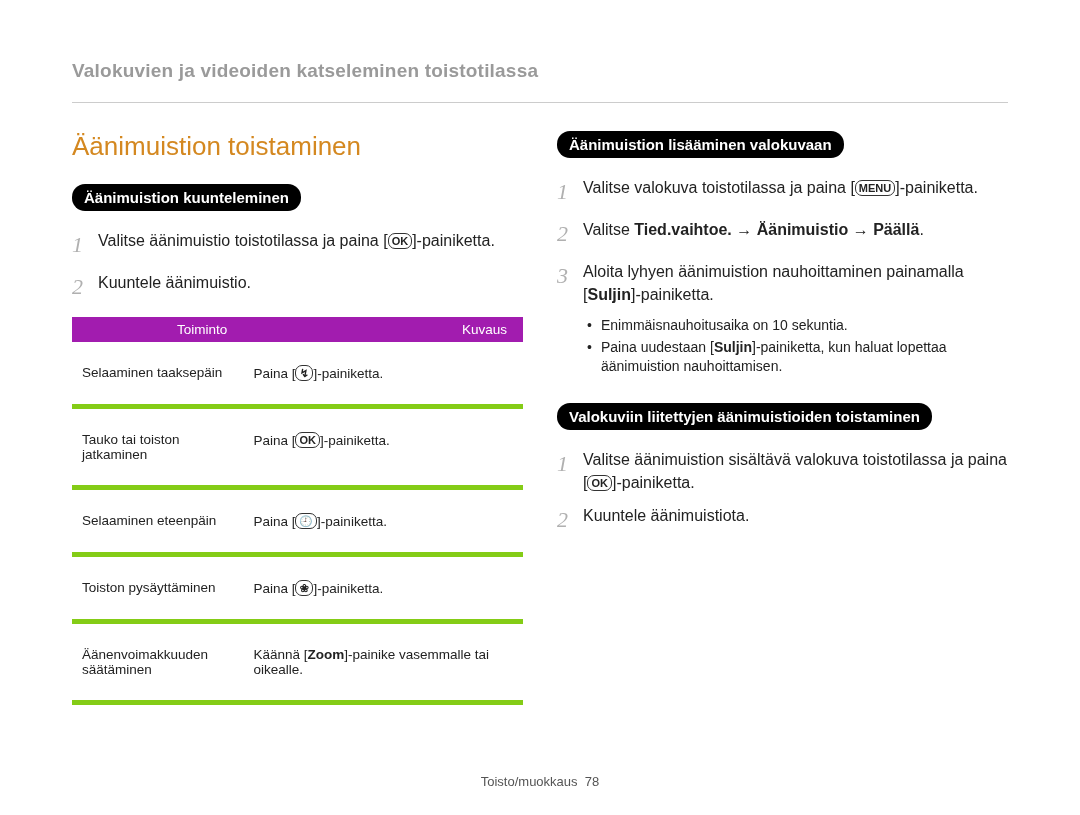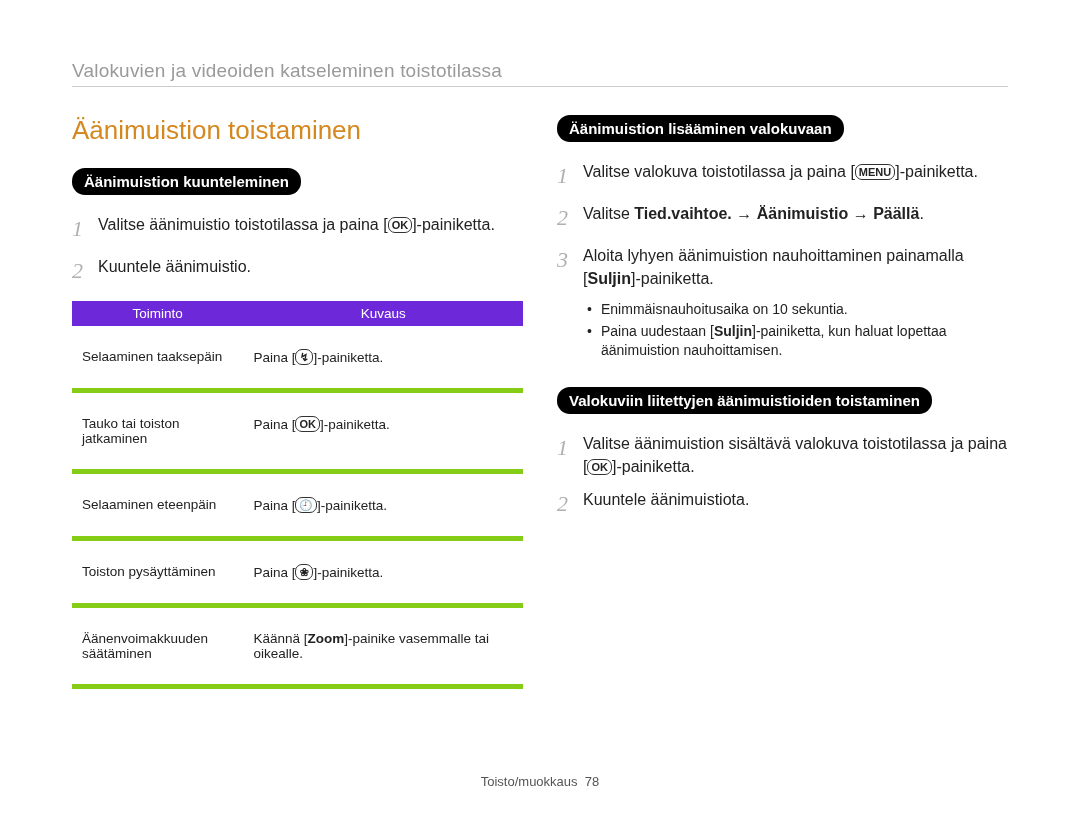--- a/index.html
+++ b/index.html
@@ -10,24 +10,24 @@
     font-family: Arial, Helvetica, sans-serif;
     color: #222;
     position: relative;
   }
   .page {
     padding: 60px 72px 40px 72px;
   }
   .breadcrumb {
     font-size: 19px;
     color: #9a9a9a;
-    font-weight: 400;
+    font-weight: 700;
     letter-spacing: 0.2px;
     border-bottom: 1px solid #ccc;
-    padding-bottom: 4px;
+    padding-bottom: 20px;
     margin-bottom: 28px;
   }
   .columns {
     display: flex;
     gap: 34px;
   }
   .col { flex: 1; }
   .main-title {
     font-size: 26px;
     color: #d48820;
@@ -74,24 +74,24 @@
     text-align: center;
   }
   .bold { font-weight: 700; }
   table.func {
     width: 100%;
     border-collapse: collapse;
     margin-top: 14px;
     font-size: 13.5px;
   }
   table.func th {
-    background: #6d28d9;
+    background: #a21caf;
     color: #fff;
     font-weight: 400;
-    text-align: center;
+    text-align: right;
     padding: 5px 16px;
   }
   table.func td {
     border-bottom: 5px solid #84cc16;
     padding: 23px 10px;
     vertical-align: top;
   }
   table.func td:first-child { width: 38%; }
   ul.bullets {
     list-style: none;

